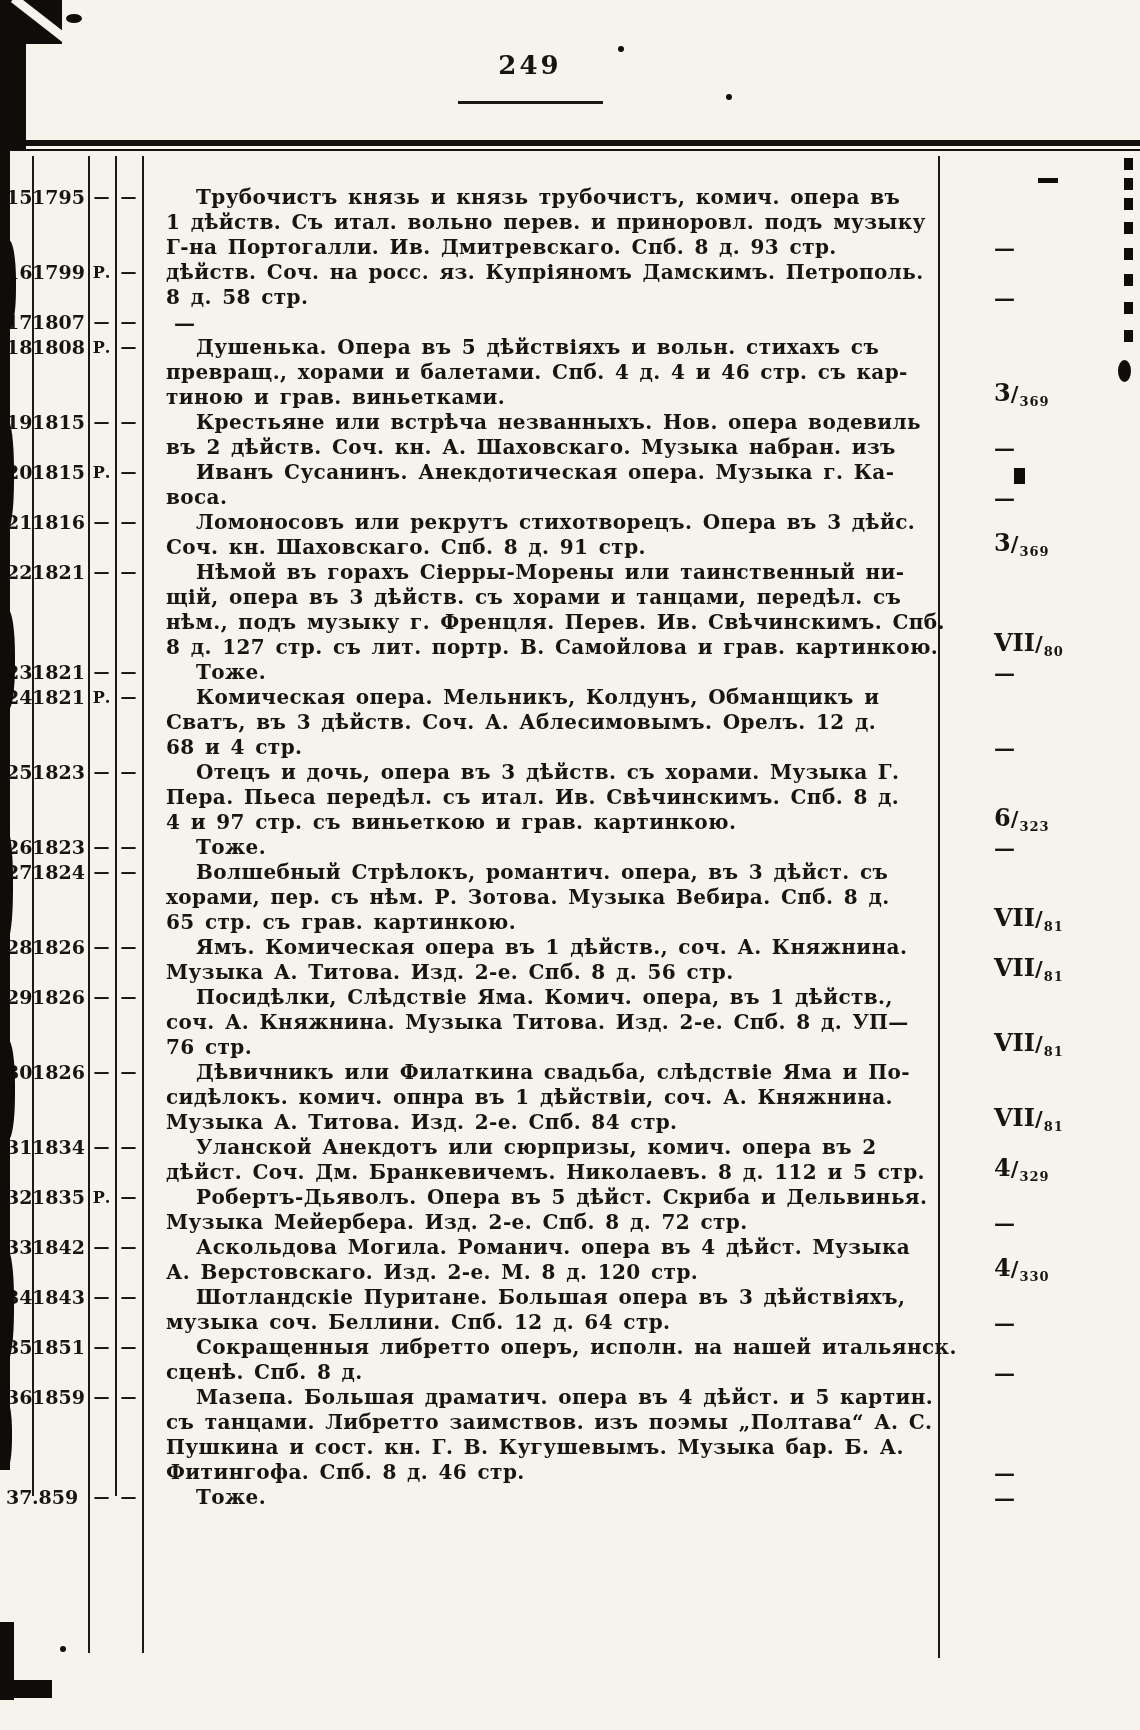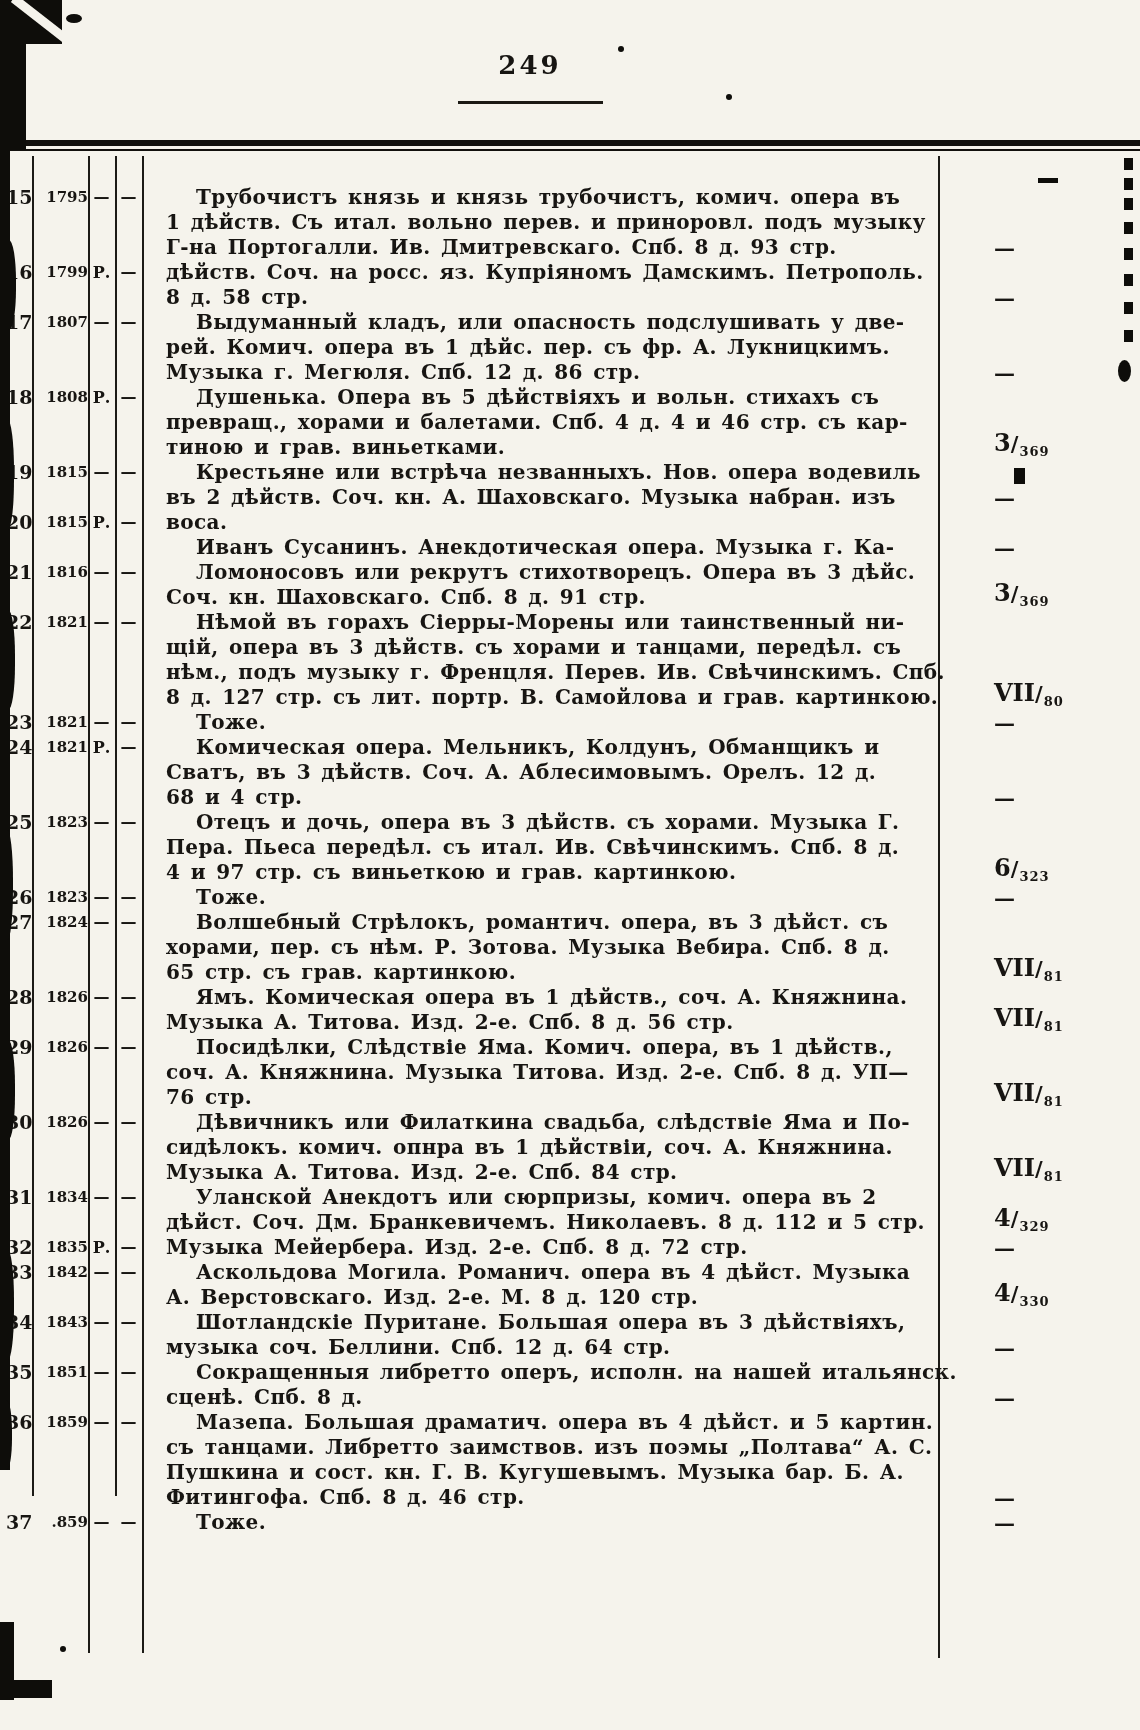--- a/index.html
+++ b/index.html
@@ -16,21 +16,21 @@
   .vr-a{left:32px;top:156px;height:1340px;}
   .vr-b{left:88px;top:156px;height:1497px;}
   .vr-c{left:115px;top:156px;height:1340px;}
   .vr-d{left:142px;top:156px;height:1497px;}
   .vr-e{left:938px;top:156px;height:1502px;}
   
   .entries{position:absolute;top:185px;left:6px;width:1134px;}
   .entry{display:flex;align-items:stretch;}
   .c{flex:none;font-weight:bold;line-height:25px;}
   .num{width:26px;text-align:center;font-size:19px;}
-  .year{width:56px;text-align:right;font-size:15px;}
+  .year{width:56px;text-align:left;font-size:19px;}
   .m1{width:27px;text-align:center;font-size:16px;}
   .m2{width:27px;text-align:center;font-size:16px;}
   .txt{width:796px;padding-left:24px;font-size:20px;}
   .tl{white-space:nowrap;letter-spacing:0.4px;word-spacing:3px;}
   .tl.ind{text-indent:30px;}
   .ref{width:194px;padding-left:32px;display:flex;align-items:flex-end;}
   .ref .dash{font-size:21px;line-height:25px;}
   .frac{line-height:26px;white-space:nowrap;}
   .frac .rm{font-size:24px;}
   .frac .rsl{font-size:21px;}
@@ -85,25 +85,20 @@
       <div class="c ref">
           <span class="dash">—</span>
         </div>
     </div>
 
     <div class="entry">
       <div class="c num">17</div>
       <div class="c year">1807</div>
       <div class="c m1">—</div>
       <div class="c m2">—</div>
-      <div class="c txt">
-          <div class="tl ind">Выдуманный кладъ, или опасность подслушивать у две-</div>
-          <div class="tl">рей. Комич. опера въ 1 дѣйс. пер. съ фр. А. Лукницкимъ.</div>
-          <div class="tl">Музыка г. Мегюля. Спб. 12 д. 86 стр.</div>
-        </div>
       <div class="c ref">
           <span class="dash">—</span>
         </div>
     </div>
 
     <div class="entry">
       <div class="c num">18</div>
       <div class="c year">1808</div>
       <div class="c m1">Р.</div>
       <div class="c m2">—</div>
@@ -130,22 +125,22 @@
           <span class="dash">—</span>
         </div>
     </div>
 
     <div class="entry">
       <div class="c num">20</div>
       <div class="c year">1815</div>
       <div class="c m1">Р.</div>
       <div class="c m2">—</div>
       <div class="c txt">
+          <div class="tl ind">Иванъ Сусанинъ. Анекдотическая опера. Музыка г. Ка-</div>
           <div class="tl">воса.</div>
-          <div class="tl ind">Иванъ Сусанинъ. Анекдотическая опера. Музыка г. Ка-</div>
         </div>
       <div class="c ref">
           <span class="dash">—</span>
         </div>
     </div>
 
     <div class="entry">
       <div class="c num">21</div>
       <div class="c year">1816</div>
       <div class="c m1">—</div>
@@ -303,20 +298,21 @@
           <span class="frac"><span class="rm">4</span><span class="rsl">/</span><span class="rsub">329</span></span>
         </div>
     </div>
 
     <div class="entry">
       <div class="c num">32</div>
       <div class="c year">1835</div>
       <div class="c m1">Р.</div>
       <div class="c m2">—</div>
       <div class="c txt">
+          <div class="tl ind">Робертъ-Дьяволъ. Опера въ 5 дѣйст. Скриба и Дельвинья.</div>
           <div class="tl">Музыка Мейербера. Изд. 2-е. Спб. 8 д. 72 стр.</div>
         </div>
       <div class="c ref">
           <span class="dash">—</span>
         </div>
     </div>
 
     <div class="entry">
       <div class="c num">33</div>
       <div class="c year">1842</div>

